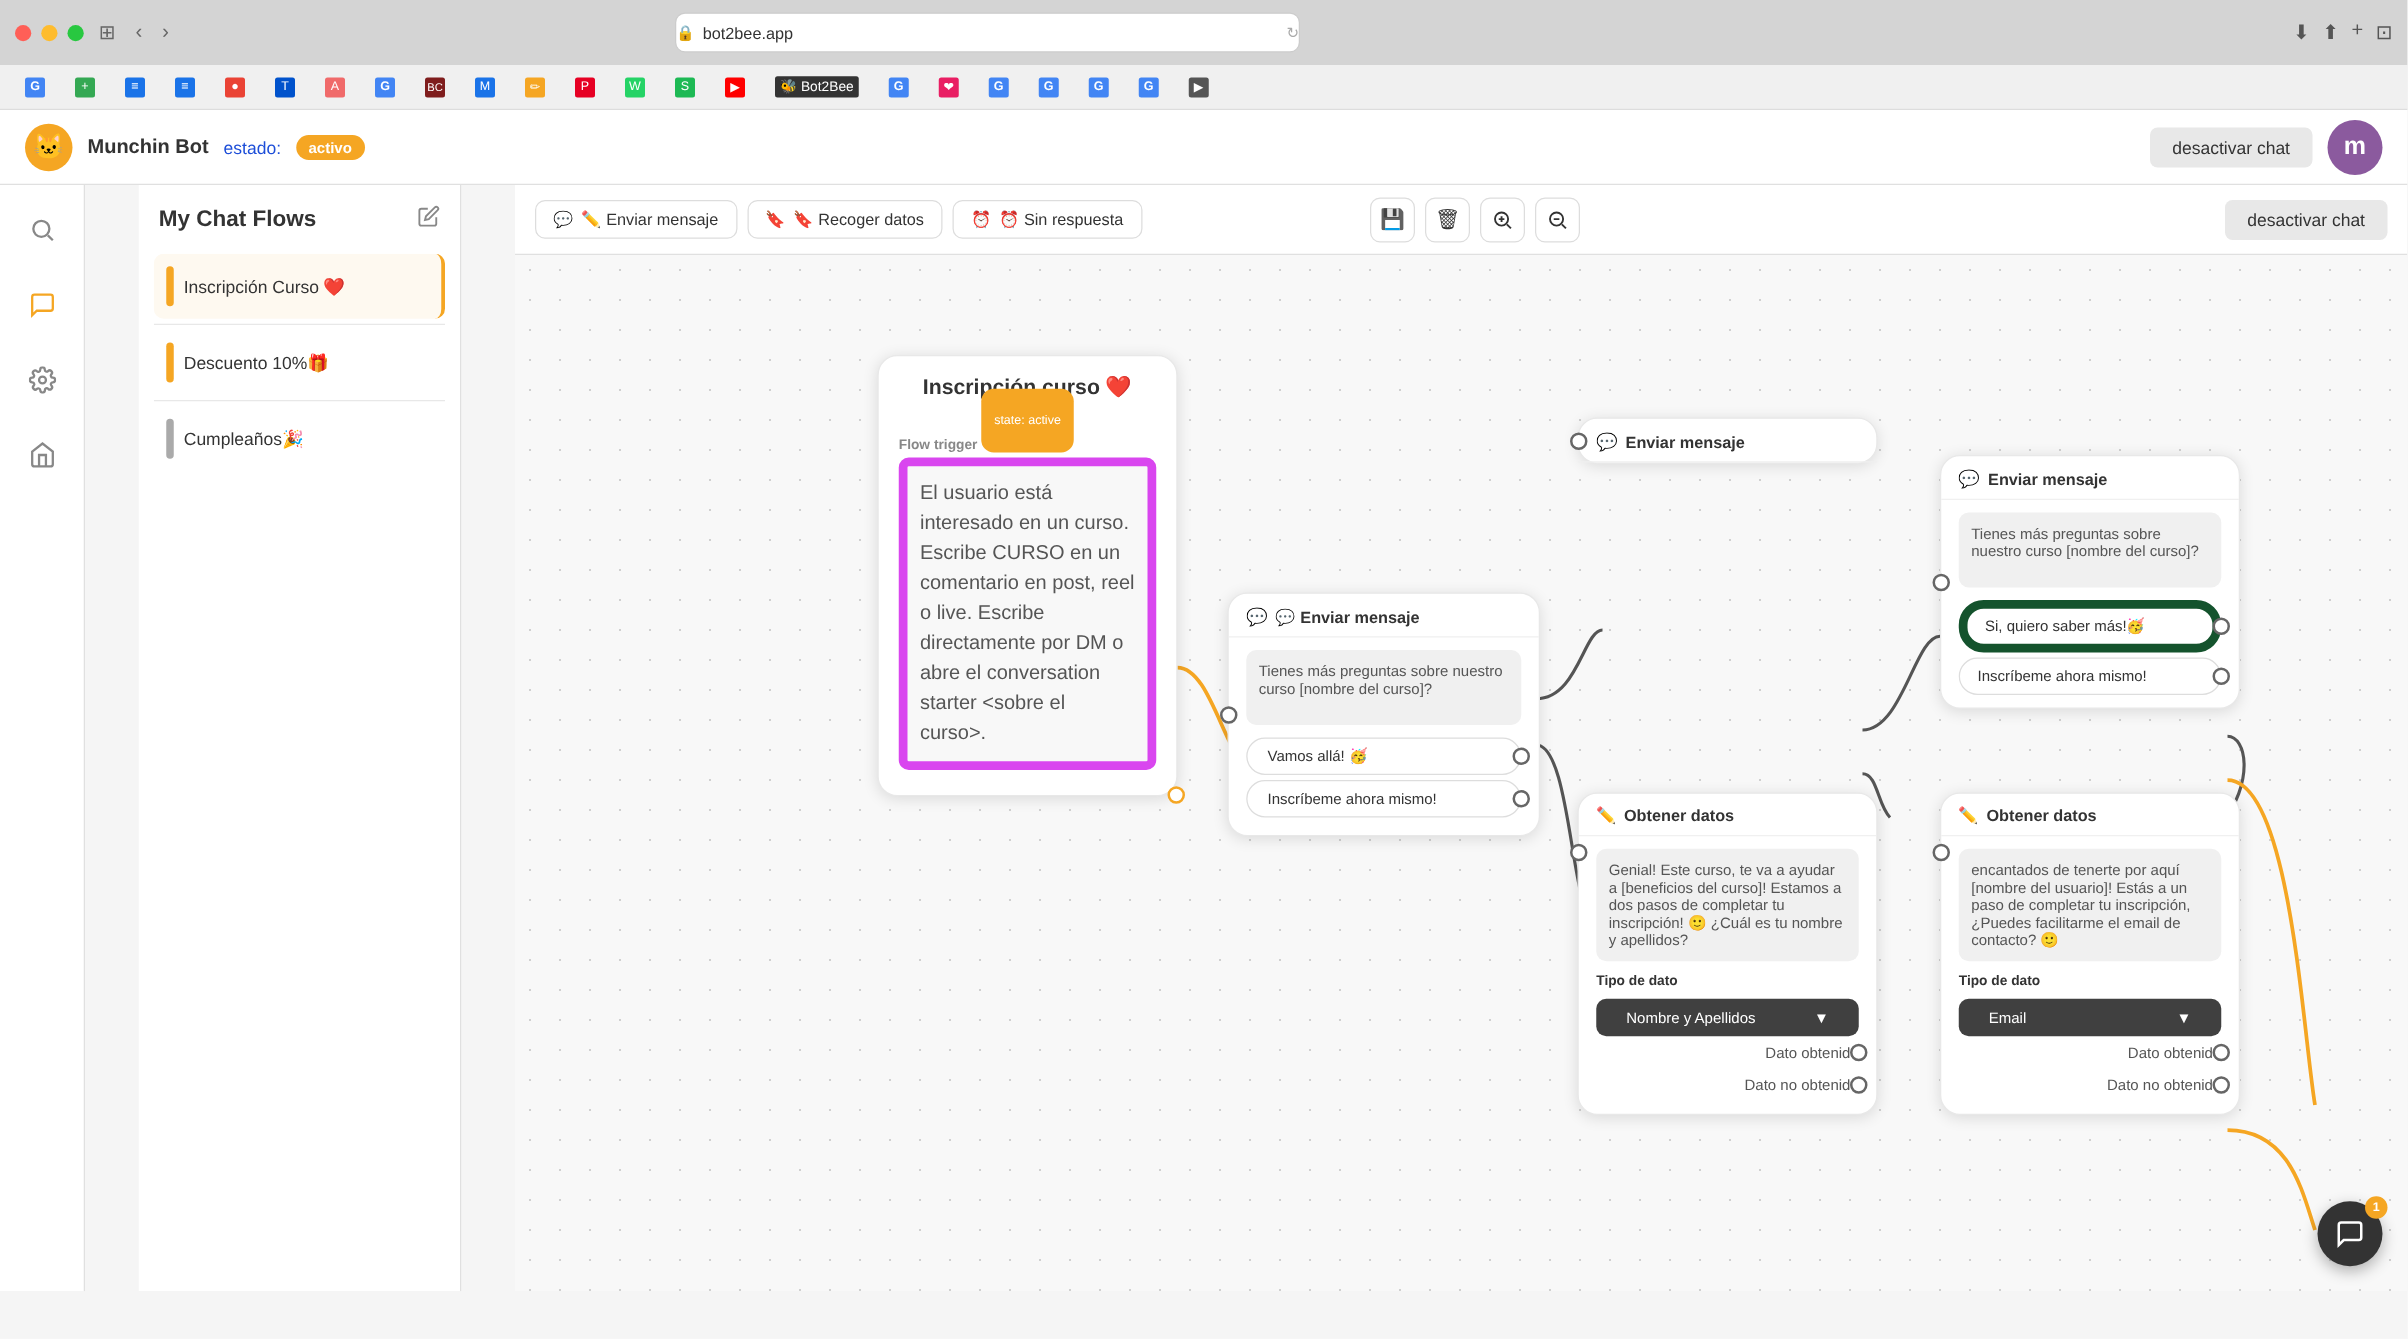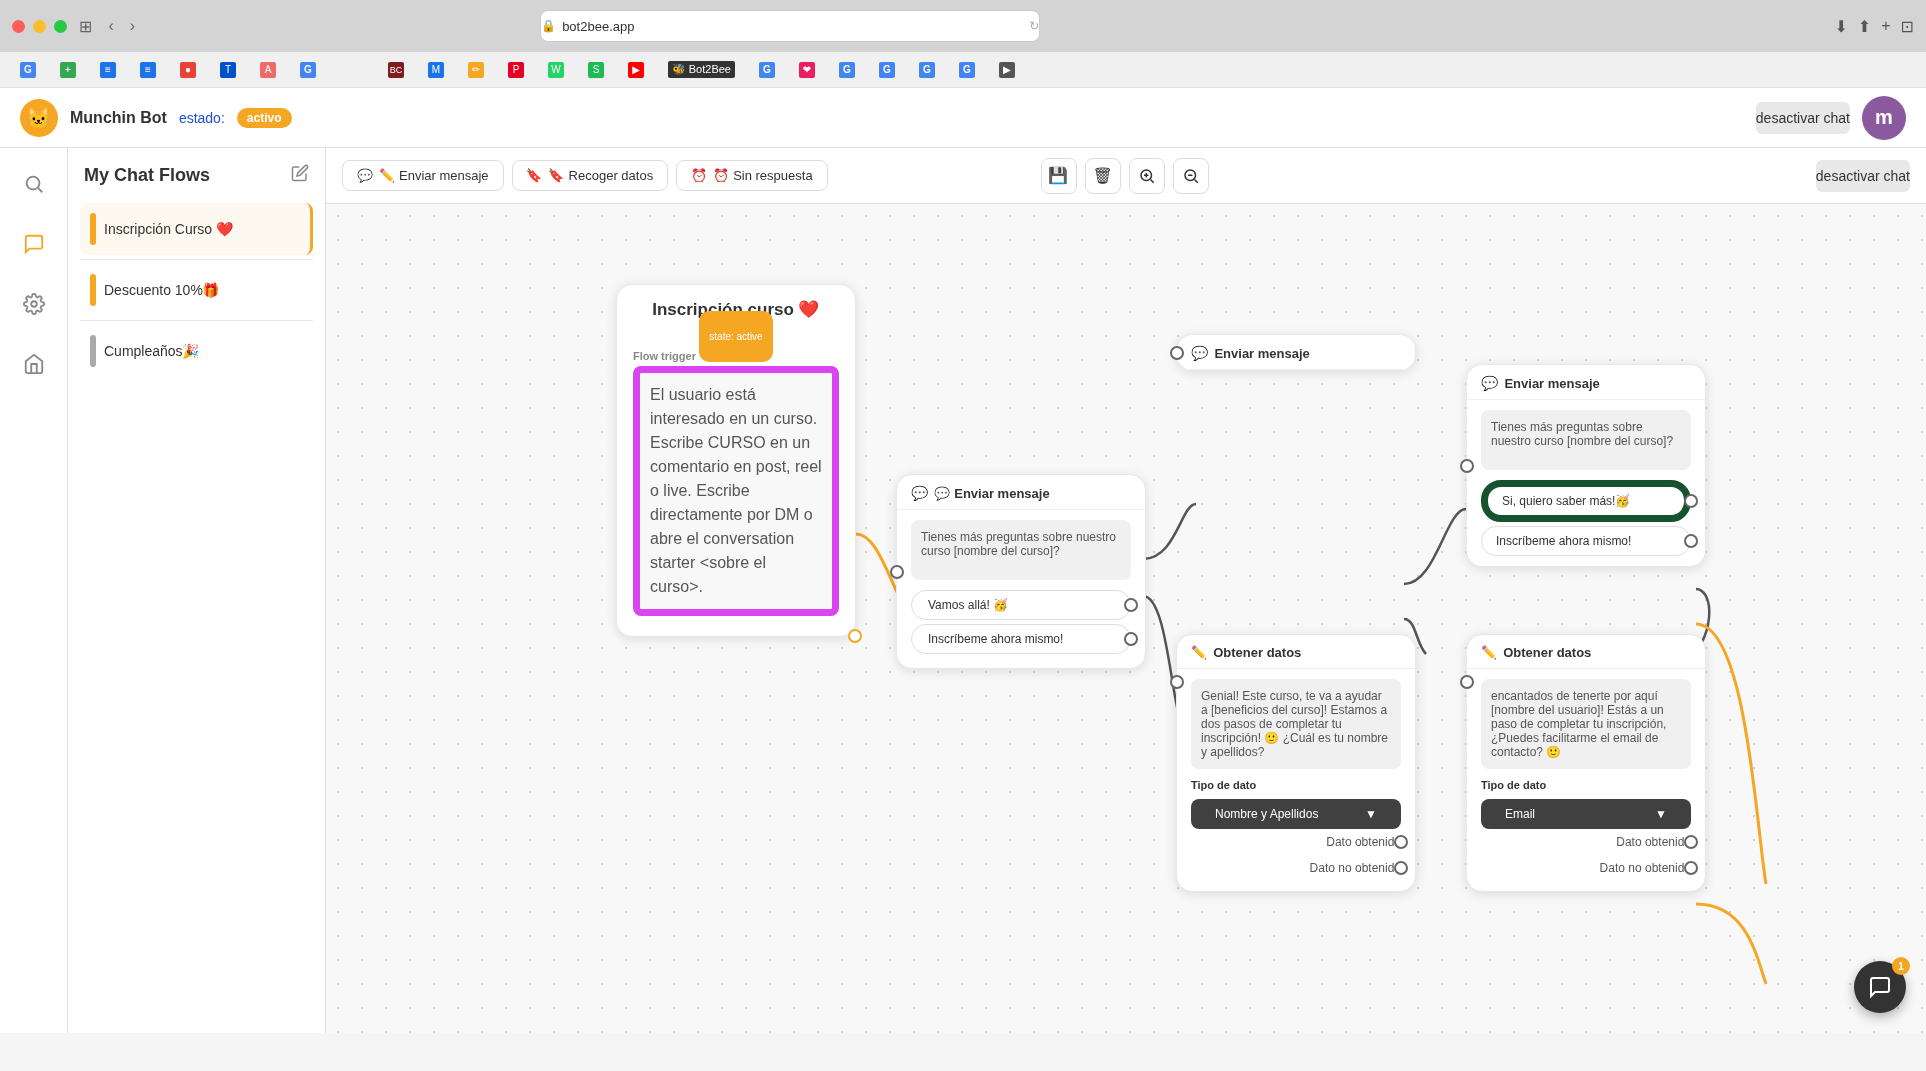--- a/index.html
+++ b/index.html
@@ -21,24 +21,24 @@
 
     
     .app-container { display: flex; flex-direction: column; height: calc(1071px - 126px); }
     .app-header { height: 60px; background: white; border-bottom: 1px solid #e0e0e0; display: flex; align-items: center; padding: 0 20px; gap: 12px; }
     .bot-avatar { width: 38px; height: 38px; background: #f5a623; border-radius: 50%; display: flex; align-items: center; justify-content: center; font-size: 20px; }
     .bot-name { font-size: 16px; font-weight: 600; color: #333; }
     .bot-status-label { font-size: 14px; color: #1d4ed8; }
     .status-badge { background: #f5a623; color: white; font-size: 12px; font-weight: 600; padding: 3px 10px; border-radius: 12px; }
     .header-spacer { flex: 1; }
     .user-avatar { width: 44px; height: 44px; border-radius: 50%; background: #8b5a9e; display: flex; align-items: center; justify-content: center; color: white; font-size: 20px; font-weight: bold; }
-    .deactivate-btn { background: #e8e8e8; border: none; border-radius: 6px; padding: 8px 0; font-size: 14px; color: #333; cursor: pointer; }
-
-    
-    .main-area { display: flex; flex: 1; overflow: hidden; }
+    .deactivate-btn { background: #e8e8e8; border: none; border-radius: 6px; padding: 8px 18px; font-size: 14px; color: #333; cursor: pointer; }
+
+    
+    .main-area { display: flex; flex: 1; overflow: hidden; gap: 43px; }
 
     
     .sidebar-icons { width: 68px; background: white; border-right: 1px solid #e0e0e0; display: flex; flex-direction: column; align-items: center; padding-top: 16px; gap: 20px; }
     .sidebar-icon-btn { width: 40px; height: 40px; display: flex; align-items: center; justify-content: center; border-radius: 8px; cursor: pointer; color: #666; font-size: 20px; border: none; background: none; }
     .sidebar-icon-btn.active { color: #f5a623; }
 
     
     .flows-panel { width: 258px; background: white; border-right: 1px solid #e0e0e0; padding: 16px 12px; display: flex; flex-direction: column; }
     .flows-header { display: flex; align-items: center; justify-content: space-between; margin-bottom: 16px; padding: 0 4px; }
     .flows-title { font-size: 18px; font-weight: 700; color: #333; }
@@ -128,21 +128,21 @@
     <div class="bookmark-item">
         <span class="bookmark-favicon" style="background:#0052cc;color:white;">T</span>
       </div>
     <div class="bookmark-item">
         <span class="bookmark-favicon" style="background:#f06a6a;color:white;">A</span>
       </div>
     <div class="bookmark-item">
         <span class="bookmark-favicon" style="background:#4285f4;color:white;font-weight:bold;">G</span>
       </div>
     <div class="bookmark-item">
-        <span class="bookmark-favicon" style="background:#7f1d1d;color:white;font-size:9px;margin-left:48px;">BC</span>
+        <span class="bookmark-favicon" style="background:#7f1d1d;color:white;font-size:9px;">BC</span>
       </div>
     <div class="bookmark-item">
         <span class="bookmark-favicon" style="background:#1a73e8;color:white;">M</span>
       </div>
     <div class="bookmark-item">
         <span class="bookmark-favicon" style="background:#f5a623;color:white;">✏</span>
       </div>
     <div class="bookmark-item">
         <span class="bookmark-favicon" style="background:#e60023;color:white;">P</span>
       </div>

